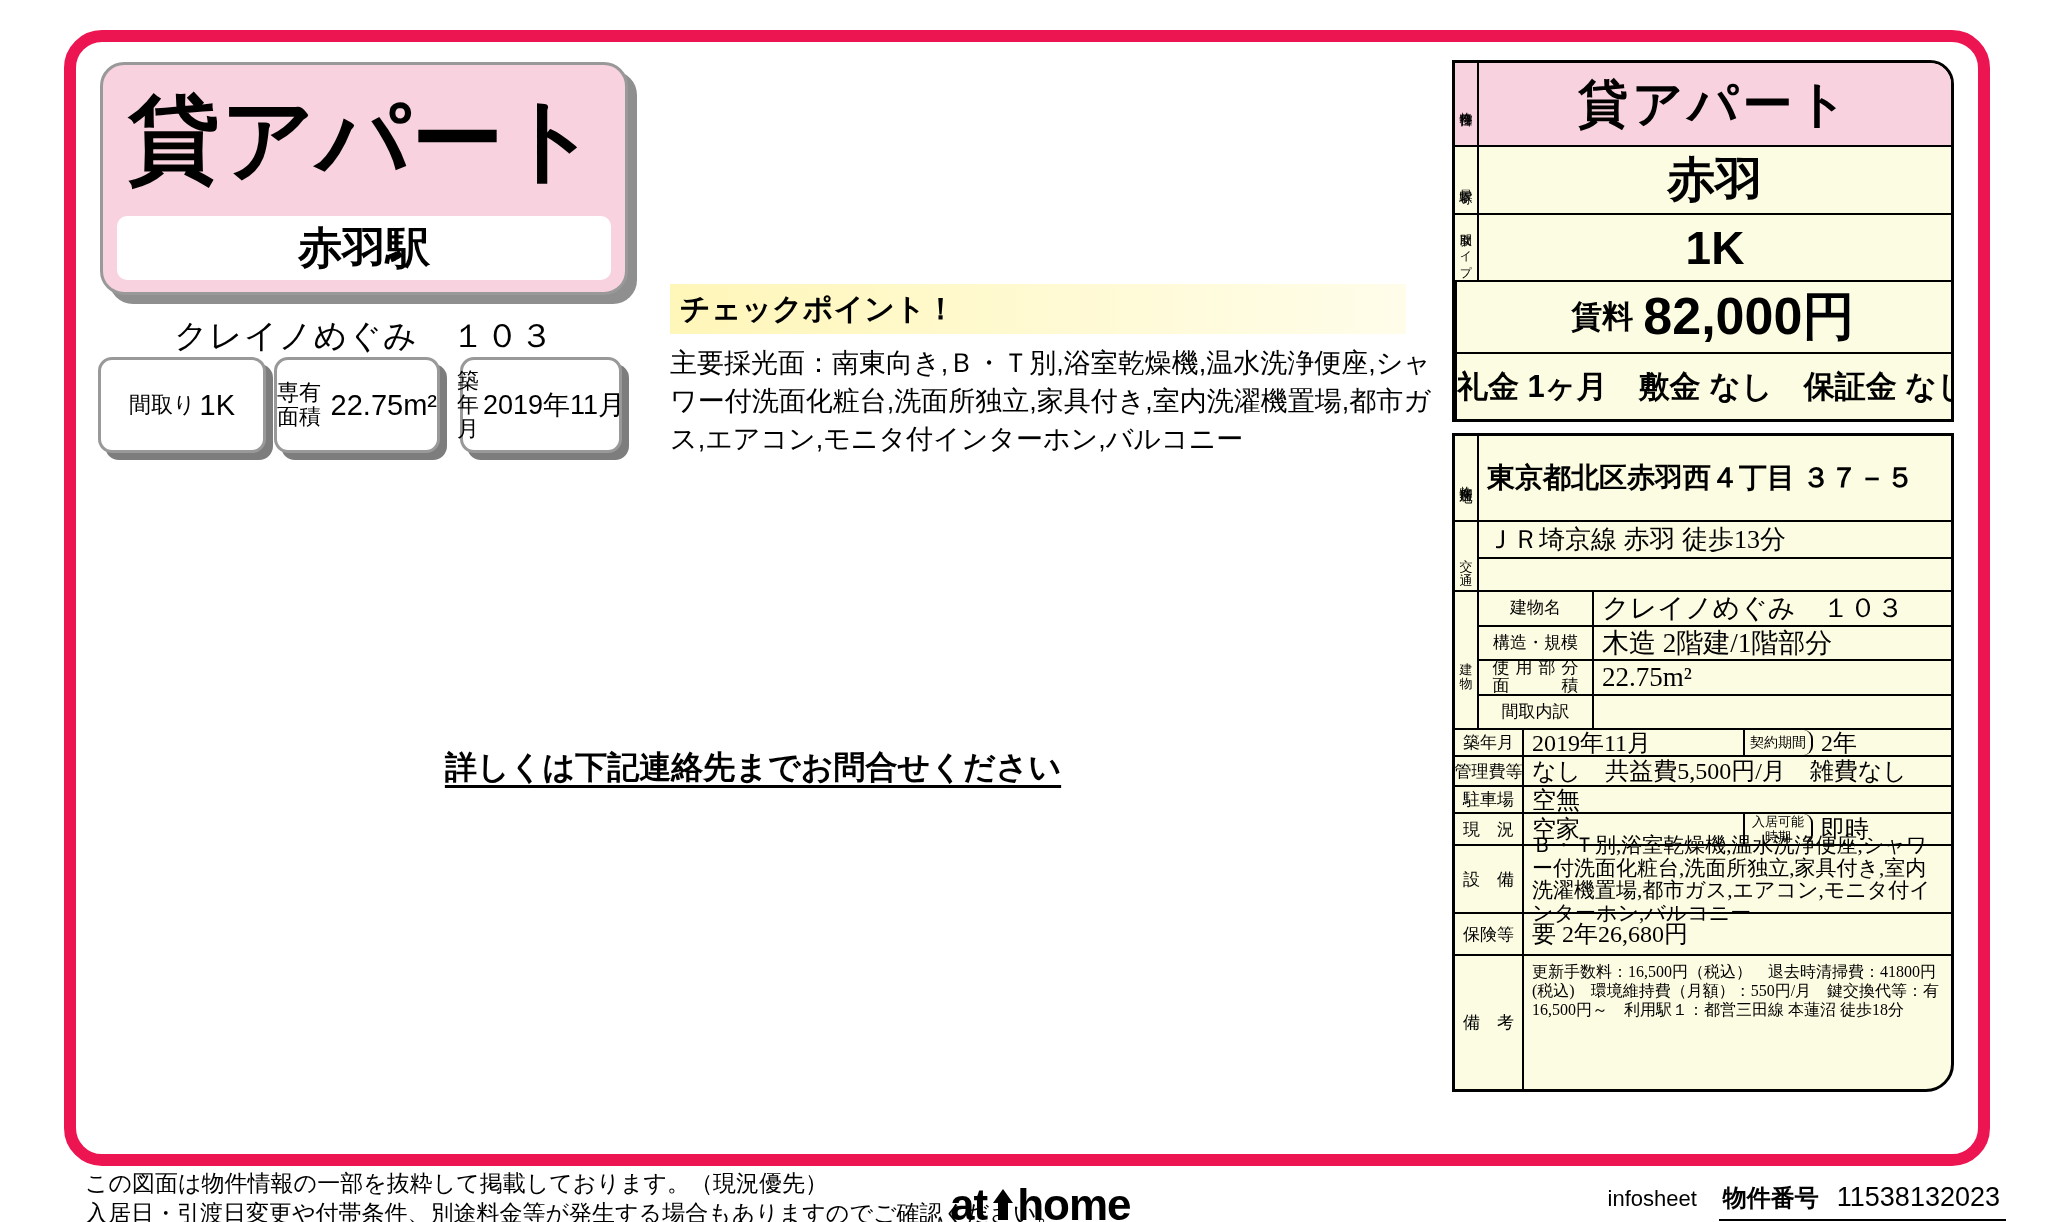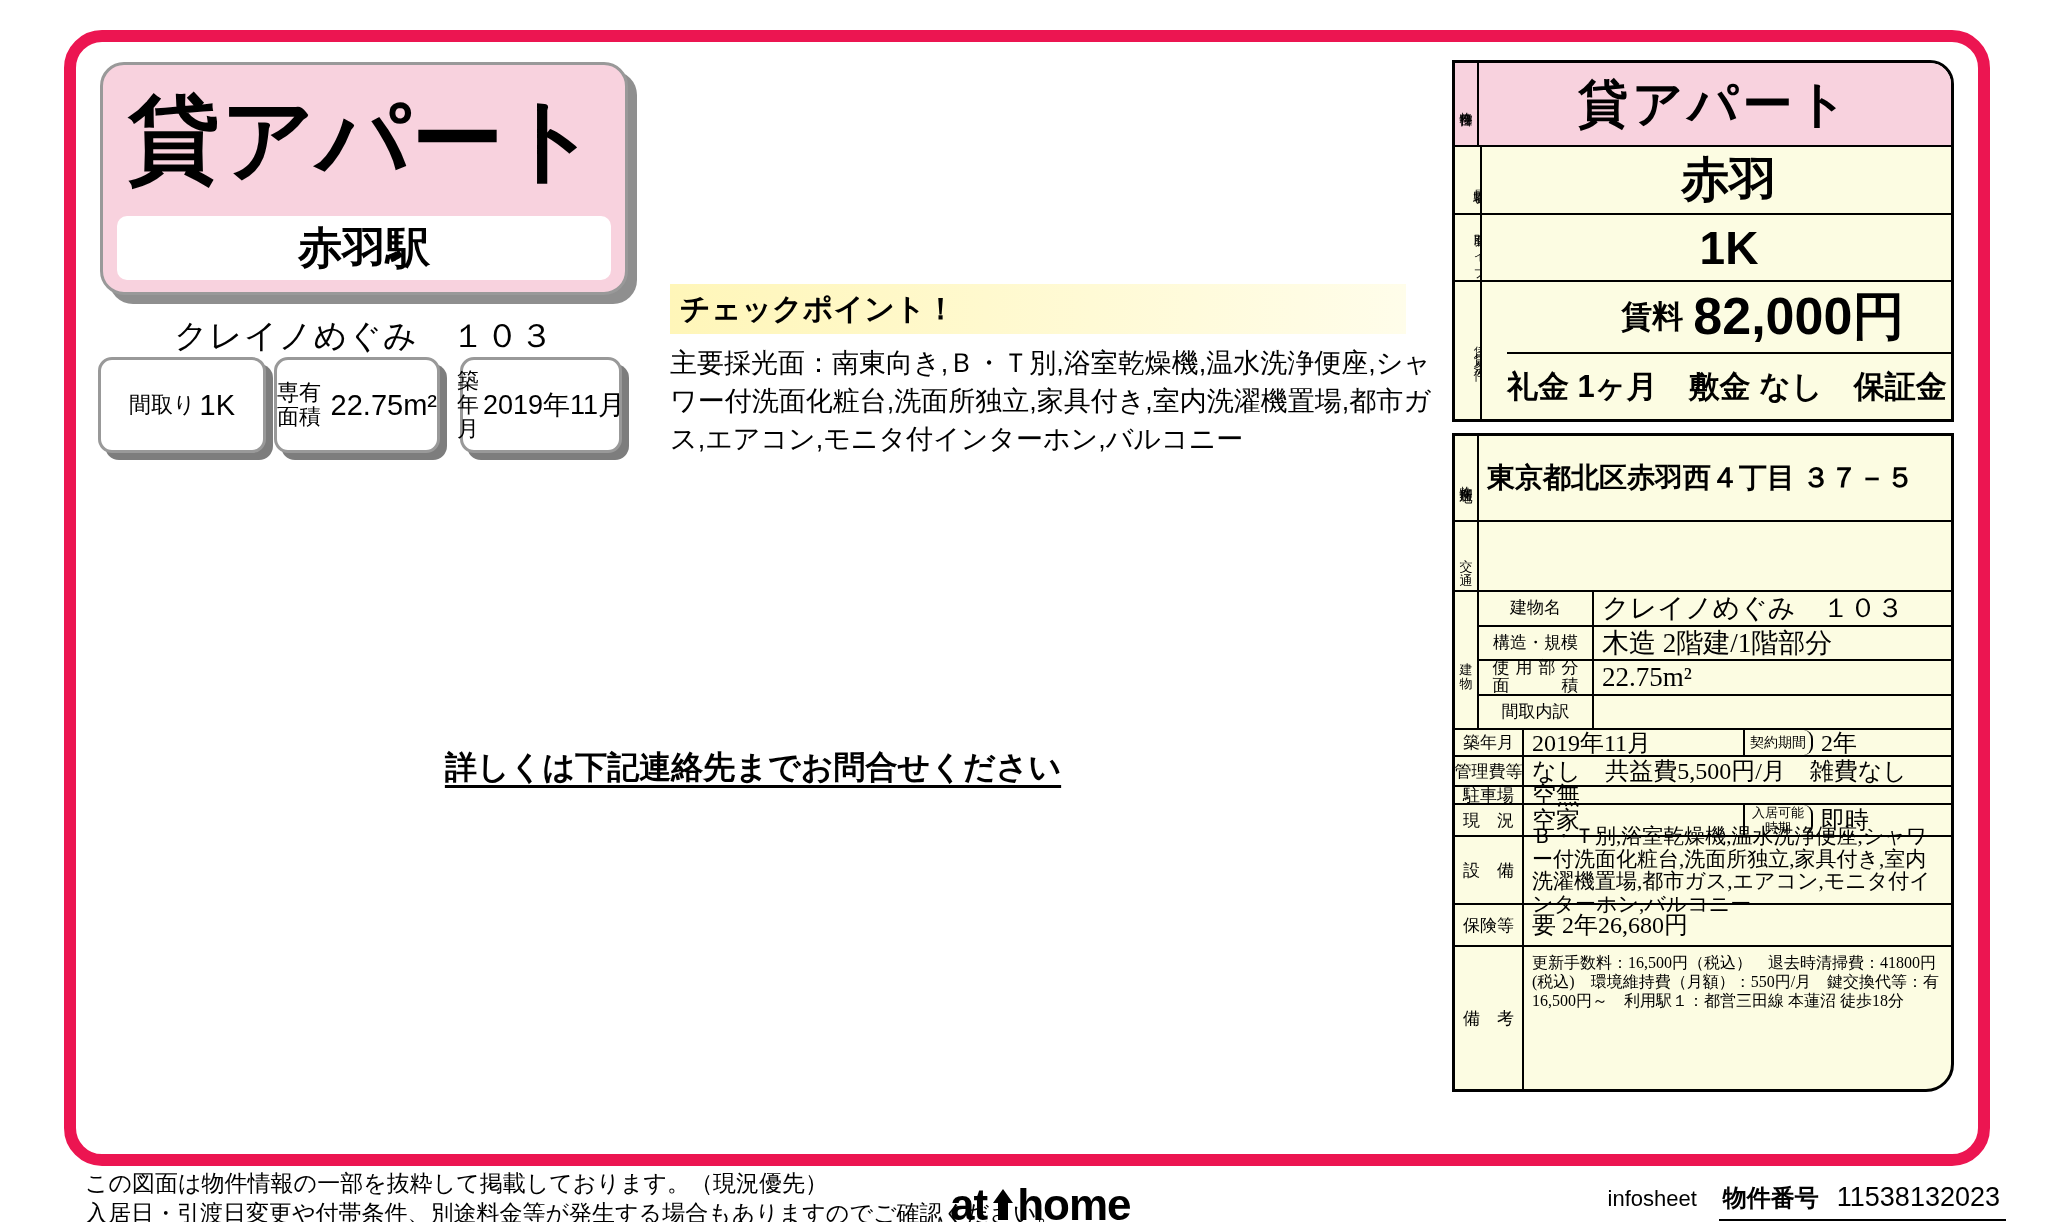--- a/index.html
+++ b/index.html
@@ -38,21 +38,21 @@
         text-decoration:underline;text-underline-offset:7px;white-space:nowrap;}
 
   
   .tbl{border:3px solid #000;display:flex;flex-direction:column;overflow:hidden;}
   .row{display:flex;min-height:0;}
   .row + .row{border-top:2px solid #000;}
   .cell{display:flex;align-items:center;min-width:0;}
   .br{border-right:2px solid #000;}
   .vlab{writing-mode:vertical-rl;text-orientation:upright;font-size:13px;line-height:1;letter-spacing:1px;
         display:flex;align-items:center;justify-content:center;}
-  .ybg{background:var(--yellow);padding-left:25px;}
+  .ybg{background:var(--yellow);}
   .pbg{background:var(--pink);}
 
   
   .t1{left:1452px;top:60px;width:502px;height:362px;border-radius:0 24px 0 0;}
   .t1 .lab{width:24px;justify-content:center;}
   .t1 .val{flex:1;justify-content:center;text-align:center;}
   .t1-type{height:82px;}  .t1-station{height:68px;} .t1-layout{height:67px;}
   .t1-type .val{font-size:50px;font-weight:bold;letter-spacing:4px;}
   .t1-station .val{font-size:48px;font-weight:bold;}
   .t1-layout .val{font-size:46px;font-weight:bold;}
@@ -79,21 +79,21 @@
   .t2-bld{height:138px;}
   .t2-bld .subcol{flex:1;display:flex;flex-direction:column;}
   .t2-bld .sub{flex:1;display:flex;min-height:0;}
   .t2-bld .sub + .sub{border-top:2px solid #000;}
   .sublab{width:115px;display:flex;flex-direction:column;align-items:center;justify-content:center;
           font-size:17px;line-height:18px;}
   .sublab .jl{width:86px;text-align:justify;text-align-last:justify;}
   .t2-bld .bval{flex:1;display:flex;align-items:center;padding-left:8px;font-size:27px;}
   .mlab{width:69px;display:flex;align-items:center;justify-content:center;font-size:17px;white-space:nowrap;}
   .mval{flex:1;display:flex;align-items:center;padding-left:8px;font-size:24px;}
-  .t2-built{height:27px;} .t2-mgmt{height:30px;} .t2-park{height:18px;} .t2-status{height:32px;}
+  .t2-built{height:27px;} .t2-mgmt{height:30px;} .t2-park{height:27px;} .t2-status{height:32px;}
   .w221{flex:0 0 221px;} .w68{flex:0 0 68px;border-radius:9px;}
   .smlab{display:flex;align-items:center;justify-content:center;text-align:center;font-size:14px;line-height:15px;}
   .t2-equip{height:68px;}
   .t2-equip .mval{font-size:21px;line-height:22.5px;padding:0 4px 0 8px;word-break:break-all;}
   .t2-ins{height:42px;}
   .t2-rem{flex:1;}
   .t2-rem .mval{align-items:flex-start;font-size:16px;line-height:19px;padding:6px 8px 0 8px;word-break:break-all;}
 
   
   .disclaimer{left:85px;top:1168px;font-size:23px;line-height:30px;}
@@ -177,20 +177,21 @@
       <div class="cell labA br">
           <span class="vlab">物件所在地</span>
         </div>
       <div class="cell val serif">東京都北区赤羽西４丁目 ３７－５</div>
     </div>
     <div class="row t2-access">
       <div class="cell labA br">
           <span class="vlab">交　通</span>
         </div>
       <div class="subcol">
+        <div class="sub serif">ＪＲ埼京線 赤羽 徒歩13分</div>
         <div class="sub serif"></div>
       </div>
     </div>
     <div class="row t2-bld">
       <div class="cell labA br">
           <span class="vlab">建　物</span>
         </div>
       <div class="subcol">
         <div class="sub">
           <div class="sublab br">

